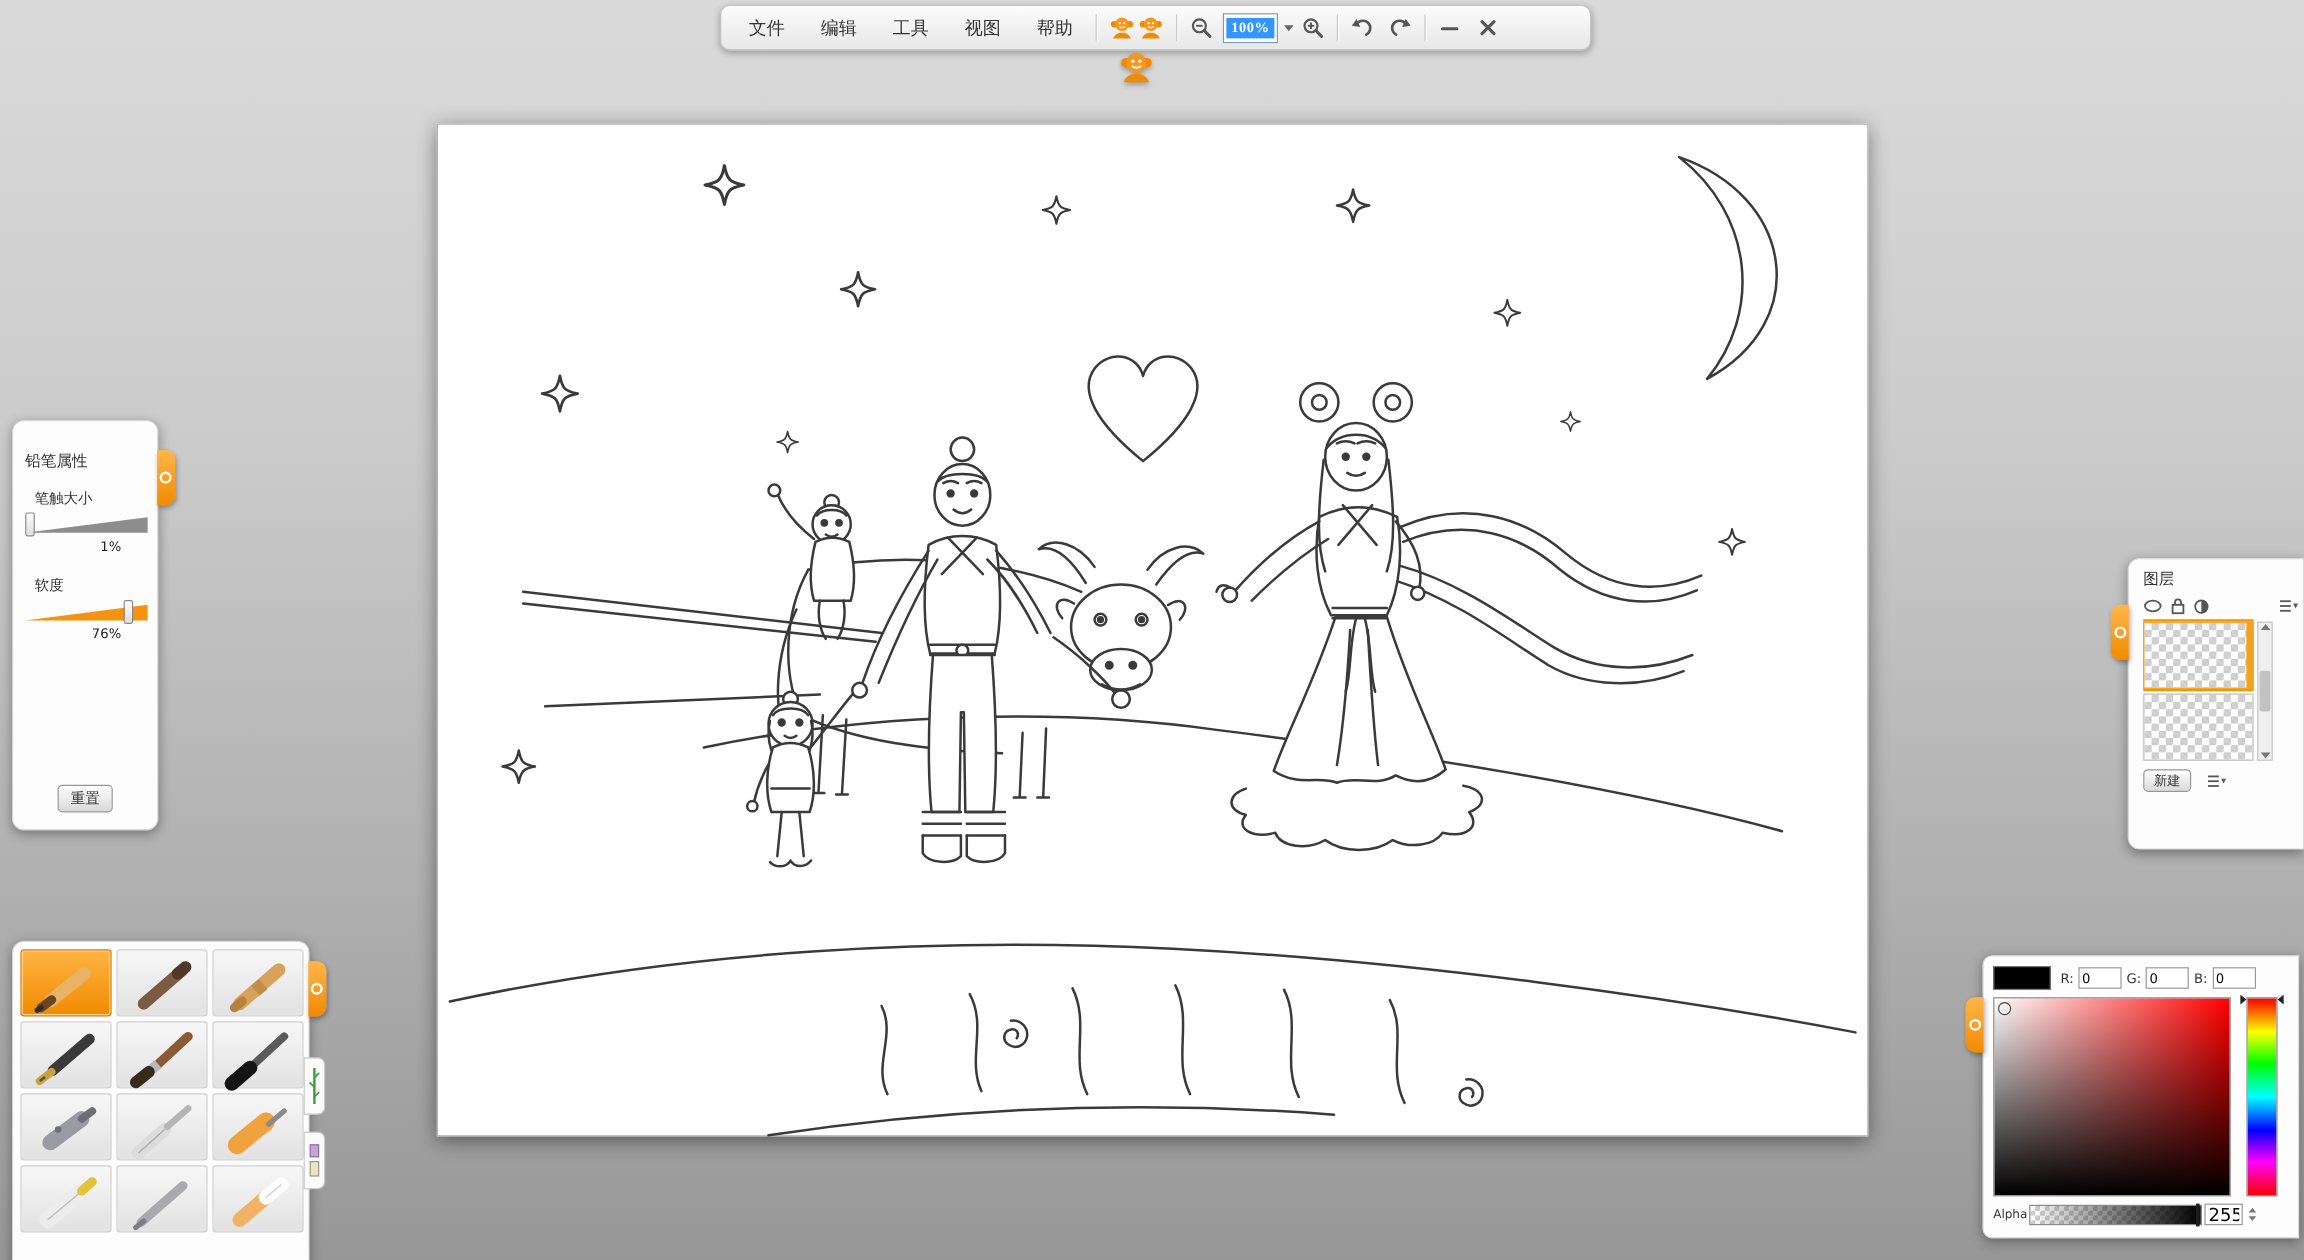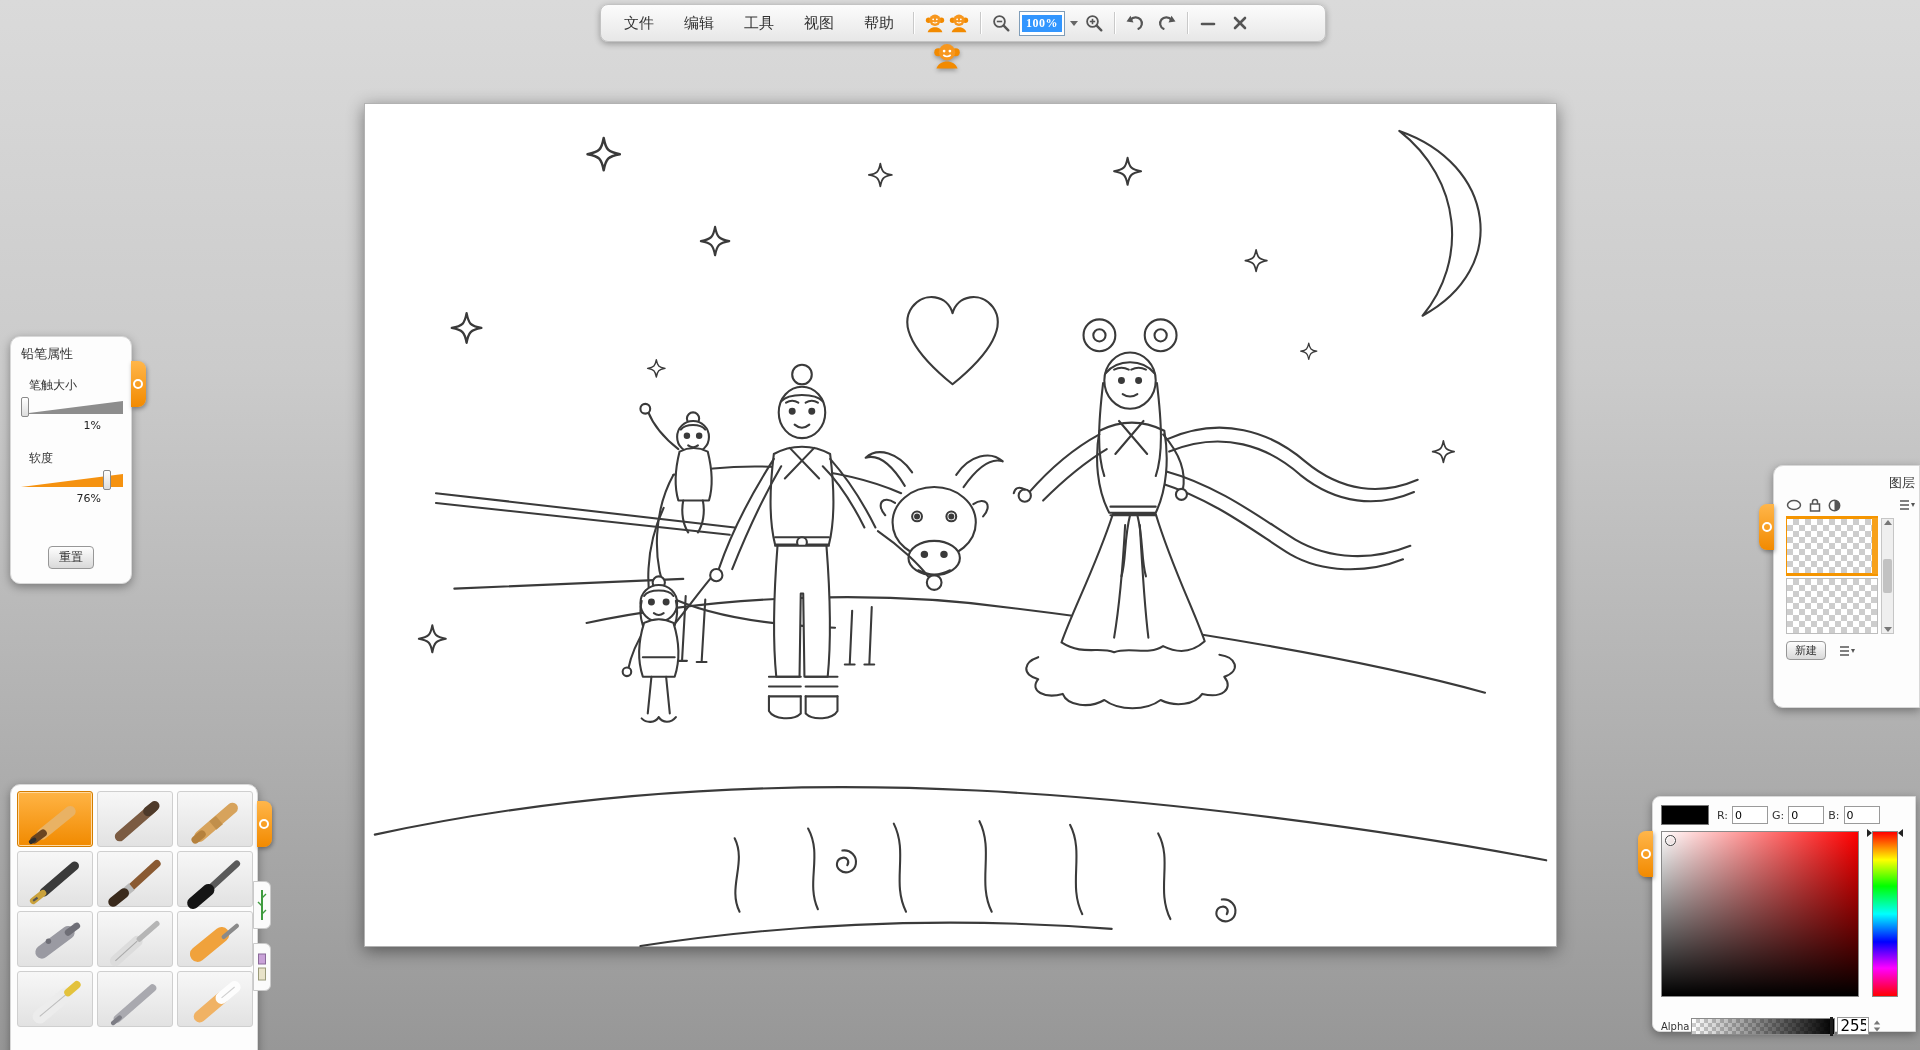--- a/index.html
+++ b/index.html
@@ -41,21 +41,21 @@
       padding:1px 4px;letter-spacing:.5px;}
   .dd-arrow{width:0;height:0;border-left:4px solid transparent;border-right:4px solid transparent;
       border-top:5px solid #666;margin-left:3px;}
 
   
   .canvas{position:absolute;left:364px;top:103px;width:1191px;height:842px;background:#fff;
       border:1px solid #b2b2b2;box-shadow:0 4px 16px rgba(0,0,0,.45);}
   .canvas svg{display:block;width:100%;height:100%;}
 
   
-  .pencil-panel{left:10px;top:336px;width:122px;height:248px;padding:8px 10px;box-sizing:border-box;font-size:12px;}
+  .pencil-panel{left:10px;top:350px;width:122px;height:342px;padding:24px 10px;box-sizing:border-box;font-size:12px;}
   .pencil-panel .title{font-size:13px;margin-bottom:14px;}
   .pencil-panel .lbl{margin:10px 0 4px 8px;}
   .slider{position:relative;width:102px;height:18px;}
   .slider svg{position:absolute;left:0;top:0;}
   .slider .handle{position:absolute;top:-1px;width:8px;height:20px;background:linear-gradient(#fff,#ddd);
       border:1px solid #8a8a8a;border-radius:2px;box-sizing:border-box;}
   .slider-val{text-align:right;padding-right:20px;font-size:11px;margin-top:3px;color:#222;}
   .btn{background:linear-gradient(#fefefe,#d9d9d9);border:1px solid #979797;border-radius:4px;
       font-size:12px;padding:2px 10px;font-family:inherit;color:#333;}
   .reset-btn{position:absolute;bottom:14px;left:50%;transform:translateX(-50%);}
@@ -66,21 +66,21 @@
   .tool{background:linear-gradient(#f7f7f7,#e2e2e2);border:1px solid #cfcfcf;border-radius:3px;
       display:flex;align-items:center;justify-content:center;}
   .tool.selected{background:linear-gradient(#ffb445,#f18a00);border-color:#d47d00;
       box-shadow:inset 0 0 0 1px #ffd9a0;}
   .side-btn{position:absolute;right:-14px;width:16px;height:46px;background:#fbfbfb;
       border:1px solid #c9c9c9;border-radius:0 6px 6px 0;display:flex;align-items:center;justify-content:center;}
 
   
   .layers-panel{left:1773px;top:465px;width:147px;height:243px;border-radius:10px 0 0 10px;
       padding:8px 4px 8px 12px;box-sizing:border-box;}
-  .layers-panel .title{font-size:13px;margin-bottom:6px;text-align:right;}
+  .layers-panel .title{font-size:13px;margin-bottom:6px;}
   .licons{display:flex;align-items:center;gap:7px;margin-bottom:6px;}
   .licons .spacer{flex:1;}
   .layer-list{display:flex;gap:3px;}
   .thumbs{display:flex;flex-direction:column;gap:4px;}
   .checker{background-color:#fff;background-image:
       linear-gradient(45deg,#cdcdcd 25%,transparent 25%,transparent 75%,#cdcdcd 75%),
       linear-gradient(45deg,#cdcdcd 25%,transparent 25%,transparent 75%,#cdcdcd 75%);
       background-size:12px 12px;background-position:0 0,6px 6px;}
   .thumb{width:92px;height:56px;border:1px solid #bdbdbd;box-sizing:border-box;position:relative;}
   .thumb.selected{border:1px solid #f59500;box-shadow:0 -2px 0 #f59500,0 2px 0 #f59500;}
@@ -101,21 +101,21 @@
   .sv-square{position:absolute;left:8px;top:34px;width:196px;height:164px;border:1px solid #8a8a8a;
       background-image:linear-gradient(to top,#000,rgba(0,0,0,0)),linear-gradient(to right,#fff,#f00);}
   .sv-dot{position:absolute;left:3px;top:3px;width:9px;height:9px;border:1px solid #444;border-radius:50%;
       box-shadow:inset 0 0 0 1px #fff;}
   .hue-bar{position:absolute;left:219px;top:34px;width:24px;height:164px;border:1px solid #8a8a8a;
       background:linear-gradient(to bottom,#f00 0%,#ff0 17%,#0f0 33%,#0ff 50%,#00f 67%,#f0f 83%,#f00 100%);}
   .hue-mark-l{position:absolute;left:-6px;top:-3px;width:0;height:0;
       border-top:4px solid transparent;border-bottom:4px solid transparent;border-left:5px solid #222;}
   .hue-mark-r{position:absolute;right:-6px;top:-3px;width:0;height:0;
       border-top:4px solid transparent;border-bottom:4px solid transparent;border-right:5px solid #222;}
-  .alpha-row{position:absolute;left:8px;top:220px;display:flex;align-items:center;gap:2px;}
+  .alpha-row{position:absolute;left:8px;top:206px;display:flex;align-items:center;gap:2px;}
   .alpha-lbl{font-size:10px;color:#333;}
   .alpha-bar{position:relative;width:142px;height:15px;border:1px solid #8a8a8a;
       background-color:#fff;background-image:
       linear-gradient(to right,rgba(0,0,0,0),#000),
       linear-gradient(45deg,#cdcdcd 25%,transparent 25%,transparent 75%,#cdcdcd 75%),
       linear-gradient(45deg,#cdcdcd 25%,transparent 25%,transparent 75%,#cdcdcd 75%);
       background-size:100% 100%,8px 8px,8px 8px;background-position:0 0,0 0,4px 4px;}
   .alpha-handle{position:absolute;right:1px;top:-2px;width:3px;height:19px;background:#1c1c1c;}
   .spin{display:flex;flex-direction:column;justify-content:center;gap:2px;margin-left:2px;}
   .spin .tri-up{transform:scale(.8);}

